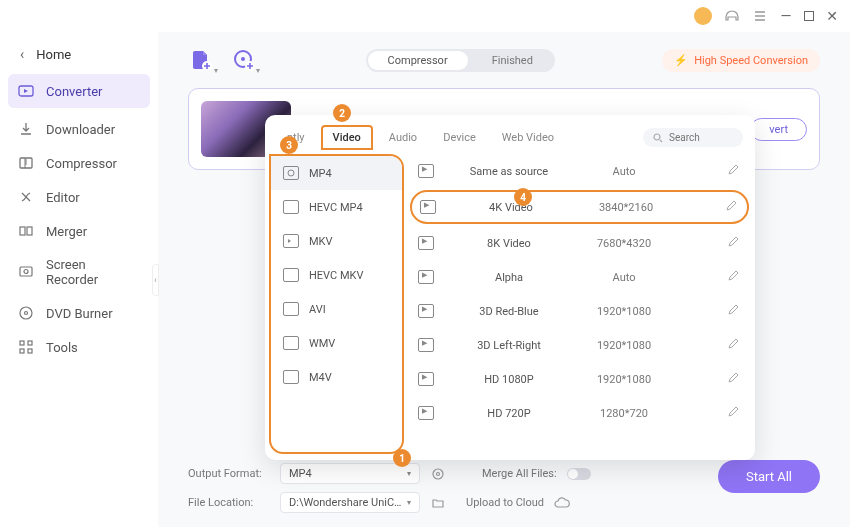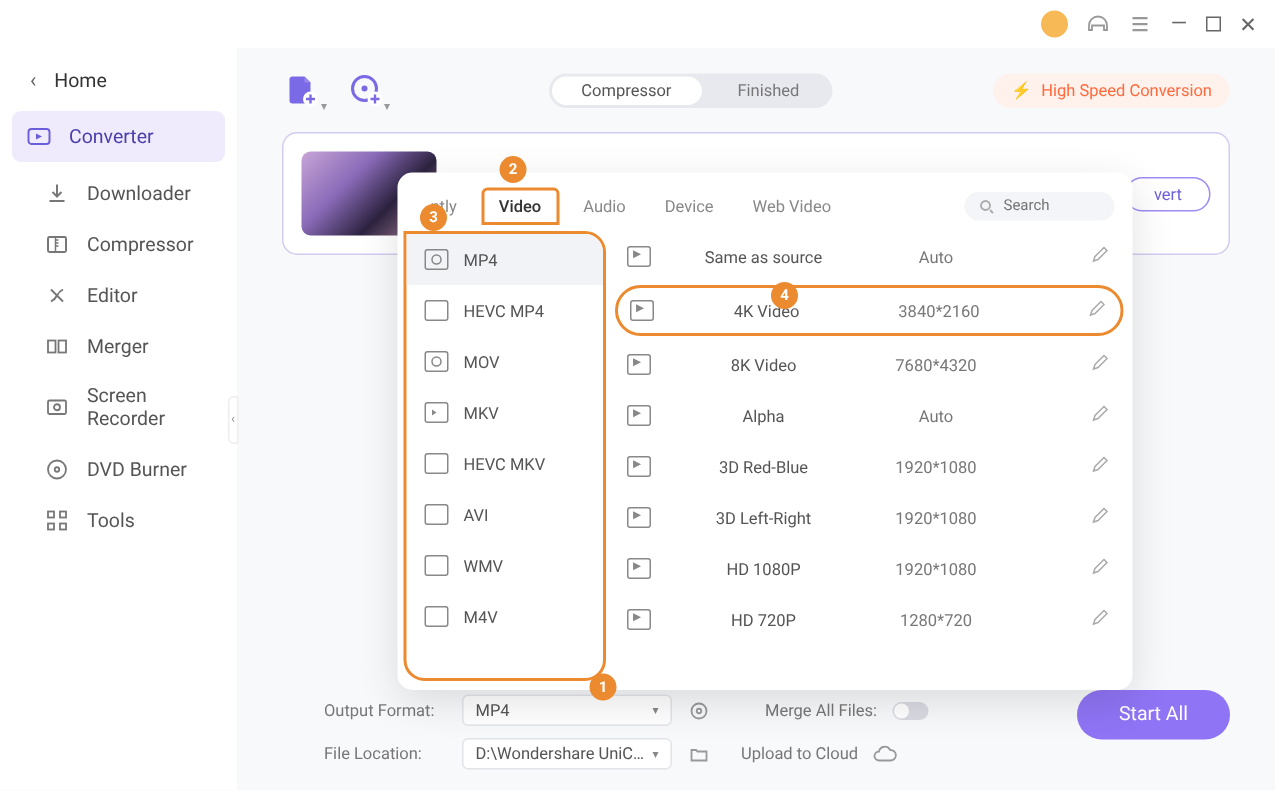--- a/index.html
+++ b/index.html
@@ -6,21 +6,21 @@
 body{background:#fff;width:850px;height:527px;overflow:hidden;position:relative;}
 .titlebar{height:32px;display:flex;align-items:center;justify-content:flex-end;padding:0 12px;gap:12px;}
 .title-icon{width:16px;height:16px;border-radius:50%;display:flex;align-items:center;justify-content:center;color:#888;}
 .title-user{width:18px;height:18px;border-radius:50%;background:#f7b955;}
 .window-btn{width:12px;height:12px;color:#666;font-size:14px;display:flex;align-items:center;justify-content:center;}
 .window-btn.sq{width:10px;height:10px;border:1px solid #666;}
 .layout{display:flex;height:495px;}
 .sidebar{width:158px;padding:6px 0;}
 .nav-home{display:flex;align-items:center;gap:12px;padding:8px 20px;font-size:13px;color:#333;}
 .nav-home .arrow{font-size:14px;color:#666;}
-.nav-item{display:flex;align-items:center;gap:12px;padding:9px 30px;font-size:13px;color:#555;cursor:pointer;}
+.nav-item{display:flex;align-items:center;gap:12px;padding:9px 18px;font-size:13px;color:#555;cursor:pointer;}
 .nav-item.active{background:#efeafc;color:#4a3eab;border-radius:6px;margin:4px 8px;padding:9px 10px;align-items:center;}
 .nav-icon{width:16px;height:16px;flex-shrink:0;display:flex;align-items:center;justify-content:center;}
 .main{flex:1;background:#f8f9fb;position:relative;padding:14px 30px 10px 30px;}
 .side-handle{position:absolute;left:-6px;top:50%;transform:translateY(-50%);background:#fff;border:1px solid #eee;border-radius:4px 0 0 4px;padding:10px 1px;font-size:9px;color:#999;cursor:pointer;}
 .topbar{display:flex;align-items:center;gap:14px;margin-bottom:14px;}
 .top-btn{width:28px;height:28px;display:flex;align-items:center;justify-content:center;position:relative;}
 .top-btn .chev{position:absolute;right:-2px;bottom:-1px;font-size:8px;color:#999;}
 .seg{display:flex;background:#e8e9ef;border-radius:14px;overflow:hidden;margin:0 auto;}
 .seg-item{padding:5px 22px;font-size:11px;color:#777;cursor:pointer;}
 .seg-item.active{background:#fff;border-radius:14px;color:#555;margin:2px;padding:3px 20px;}
@@ -51,21 +51,21 @@
 .res-name{width:130px;}
 .res-val{width:100px;color:#777;}
 .res-edit{margin-left:auto;color:#aaa;width:14px;height:14px;}
 .badge{position:absolute;width:18px;height:18px;border-radius:50%;background:#ec8a2f;color:#fff;font-size:10px;font-weight:bold;display:flex;align-items:center;justify-content:center;z-index:20;}
 .b1{left:393px;top:449px;}
 .b2{left:333px;top:104px;}
 .b3{left:280px;top:136px;}
 .b4{left:514px;top:188px;}
 .footer{position:absolute;left:30px;right:30px;bottom:10px;}
 .f-row{display:flex;align-items:center;gap:10px;font-size:11px;color:#777;padding:4px 0;}
-.f-label{width:82px;margin-left:28px;}
+.f-label{width:82px;}
 .f-select{background:#fff;border:1px solid #e3e4ea;border-radius:4px;padding:3px 8px;width:140px;font-size:11px;color:#555;display:flex;align-items:center;}
 .f-select .chv{margin-left:auto;font-size:8px;color:#888;}
 .f-ico{width:16px;height:16px;color:#999;display:flex;align-items:center;justify-content:center;}
 .toggle{width:24px;height:12px;background:#d9dae2;border-radius:6px;position:relative;}
 .toggle::after{content:"";position:absolute;left:1px;top:1px;width:10px;height:10px;background:#fff;border-radius:50%;}
 .start-all{position:absolute;right:0;bottom:24px;background:#8f74f5;color:#fff;border:none;border-radius:18px;padding:9px 28px;font-size:13px;cursor:pointer;}
 svg{display:block;}
 </style>
 </head>
 <body>
@@ -286,28 +286,20 @@
             </svg>
           </span>
           <span>MP4</span>
         </div>
       <div class="fmt-item">
           <span class="fmt-ico"></span>
           <span>HEVC MP4</span>
         </div>
       <div class="fmt-item">
           <span class="fmt-ico">
-            <svg width="8" height="8" viewBox="0 0 8 8">
-              <circle cx="4" cy="4" r="3" fill="none" stroke="#888" stroke-width="1"></circle>
-            </svg>
-          </span>
-          <span>MOV</span>
-        </div>
-      <div class="fmt-item">
-          <span class="fmt-ico">
             <svg width="8" height="6" viewBox="0 0 8 6">
               <path d="M1 1v4l3-2z" fill="#888"></path>
             </svg>
           </span>
           <span>MKV</span>
         </div>
       <div class="fmt-item">
           <span class="fmt-ico"></span>
           <span>HEVC MKV</span>
         </div>

